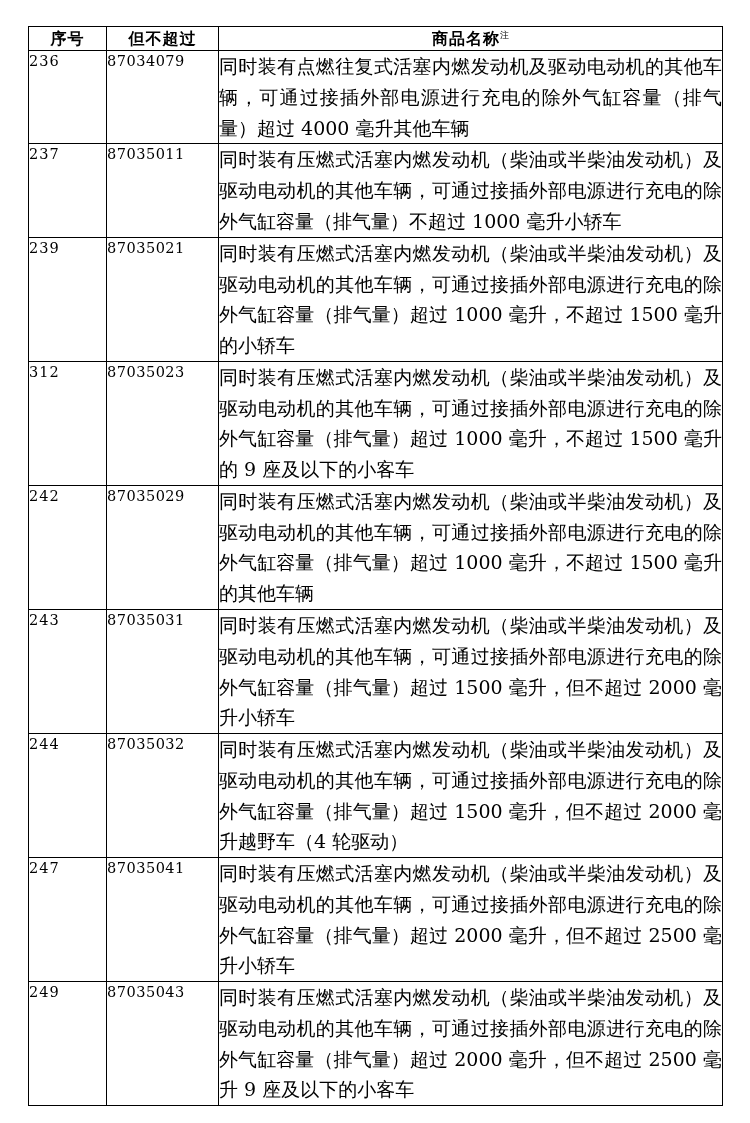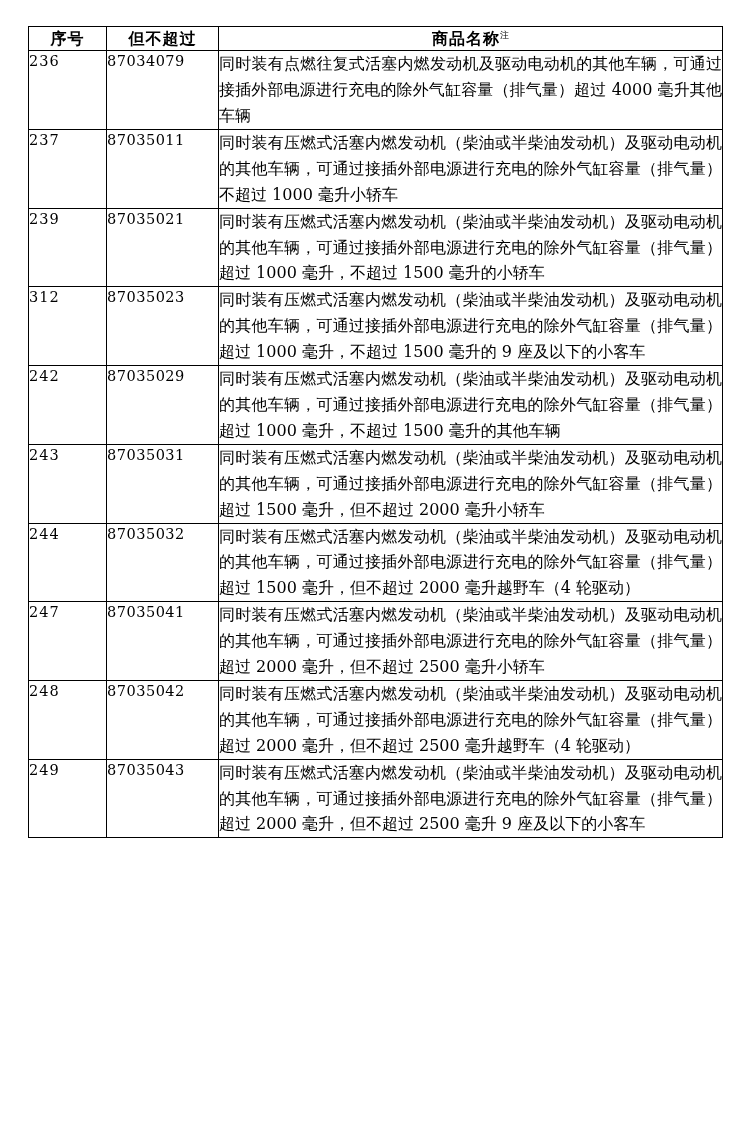--- a/index.html
+++ b/index.html
@@ -57,21 +57,21 @@
     font-size: 14.5px;
     line-height: 1.5;
     padding: 7px 2px 4px 2px;
     letter-spacing: 1px;
     white-space: nowrap;
   }
   td.cell-code {
     letter-spacing: 0.5px;
   }
   td.cell-name {
-    font-size: 16px;
+    font-size: 19px;
     line-height: 1.62;
     padding: 6px 5px 5px 7px;
     text-align: justify;
     text-justify: inter-ideograph;
     letter-spacing: 0;
   }
 </style>
 </head>
 <body>
 
@@ -124,24 +124,19 @@
           <td class="cell-seq">244</td>
           <td class="cell-code">87035032</td>
           <td class="cell-name">同时装有压燃式活塞内燃发动机（柴油或半柴油发动机）及驱动电动机的其他车辆，可通过接插外部电源进行充电的除外气缸容量（排气量）超过 1500 毫升，但不超过 2000 毫升越野车（4 轮驱动）</td>
         </tr>
         <tr>
           <td class="cell-seq">247</td>
           <td class="cell-code">87035041</td>
           <td class="cell-name">同时装有压燃式活塞内燃发动机（柴油或半柴油发动机）及驱动电动机的其他车辆，可通过接插外部电源进行充电的除外气缸容量（排气量）超过 2000 毫升，但不超过 2500 毫升小轿车</td>
         </tr>
         <tr>
-          <td class="cell-seq">248</td>
-          <td class="cell-code">87035042</td>
-          <td class="cell-name">同时装有压燃式活塞内燃发动机（柴油或半柴油发动机）及驱动电动机的其他车辆，可通过接插外部电源进行充电的除外气缸容量（排气量）超过 2000 毫升，但不超过 2500 毫升越野车（4 轮驱动）</td>
-        </tr>
-        <tr>
           <td class="cell-seq">249</td>
           <td class="cell-code">87035043</td>
           <td class="cell-name">同时装有压燃式活塞内燃发动机（柴油或半柴油发动机）及驱动电动机的其他车辆，可通过接插外部电源进行充电的除外气缸容量（排气量）超过 2000 毫升，但不超过 2500 毫升 9 座及以下的小客车</td>
         </tr>
       </tbody>
   </table>
 </div>
 
 </body></html>

